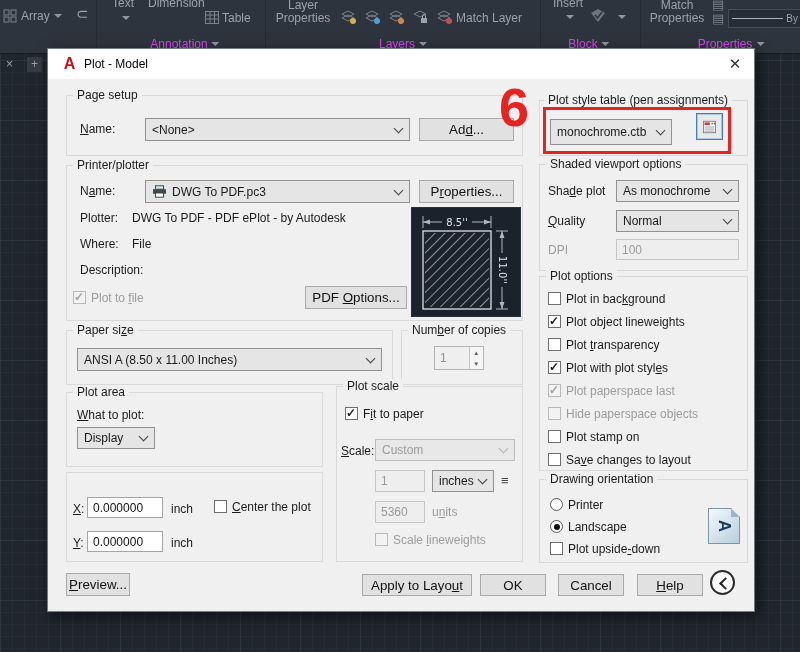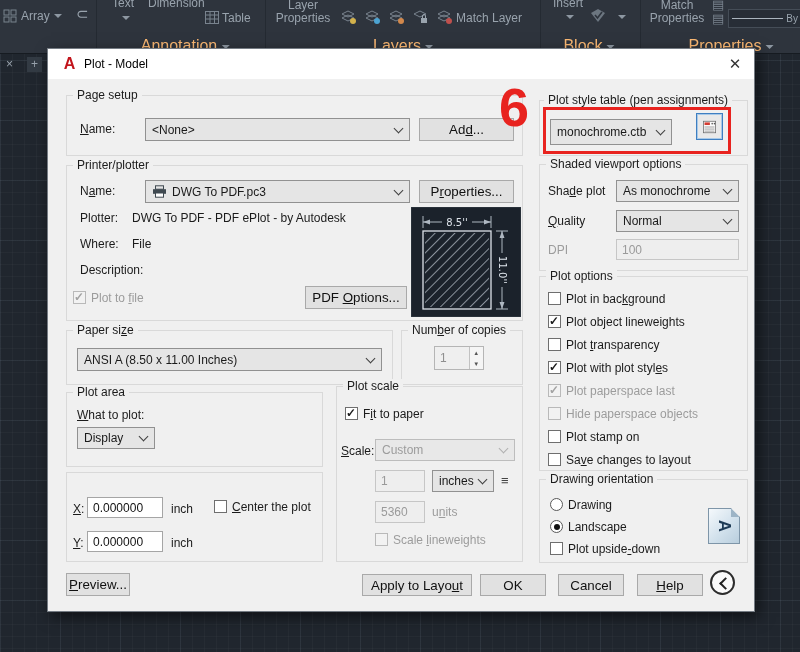--- a/index.html
+++ b/index.html
@@ -14,21 +14,21 @@
       repeating-linear-gradient(to bottom, rgba(255,255,255,.028) 0 1px, transparent 1px 12px),
       repeating-linear-gradient(to right, rgba(140,170,200,.07) 0 1px, transparent 1px 60px),
       repeating-linear-gradient(to bottom, rgba(140,170,200,.07) 0 1px, transparent 1px 60px);}
 
   
   #ribbon{position:absolute;left:0;top:0;width:800px;height:53px;background:#2e343d;
           border-bottom:1px solid #161b21;overflow:hidden;z-index:2;}
   .rib-div{position:absolute;top:0;width:1px;height:53px;background:#242a32;}
   .rtxt{position:absolute;color:#99a3ad;font-size:12px;white-space:nowrap;line-height:13px;}
   .rtxt.two{white-space:normal;text-align:center;}
-  .rlabel{position:absolute;top:37px;transform:translateX(-50%);color:#fdba74;font-size:16px;white-space:nowrap;}
+  .rlabel{position:absolute;top:37px;transform:translateX(-50%);color:#d946ef;font-size:12px;white-space:nowrap;}
   .tri{display:inline-block;width:0;height:0;border-left:4px solid transparent;border-right:4px solid transparent;
        border-top:4px solid #8d97a2;margin-left:4px;vertical-align:2px;}
   .ricon{position:absolute;color:#79838e;}
   .byline{position:absolute;left:728px;top:9px;width:66px;height:17px;border:1px solid #454d57;background:#272d36;
           color:#99a3ad;font-size:10px;display:flex;align-items:center;padding:0 3px;}
   .byline .ln{flex:1;height:1px;background:#aab4be;margin-right:3px;}
 
   
   .tabglyph{position:absolute;color:#98a2ac;z-index:1;}
   #tab-add{background:#333b44;width:15px;height:15px;text-align:center;line-height:14px;font-size:12px;}
@@ -410,21 +410,21 @@
     <div class="chkrow" style="left:8px;top:175px">
         <span class="cb"></span>
         <span class="txt">Sa<u>v</u>e changes to layout</span>
       </div>
   </div>
 
   <div class="grp" style="left:491px;top:430px;width:207px;height:82px">
     <span class="legend">Drawing orientation</span>
     <div class="radrow" style="left:10px;top:17px">
       <span class="rad"></span>
-      <span class="txt">Drawing</span>
+      <span class="txt">Printer</span>
     </div>
     <div class="radrow checked" style="left:10px;top:39px">
       <span class="rad"></span>
       <span class="txt">Landscape</span>
     </div>
     <div class="chkrow" style="left:10px;top:61px">
       <span class="cb"></span>
       <span class="txt">Plot upside<u>-</u>down</span>
     </div>
     <div id="land-icon">

